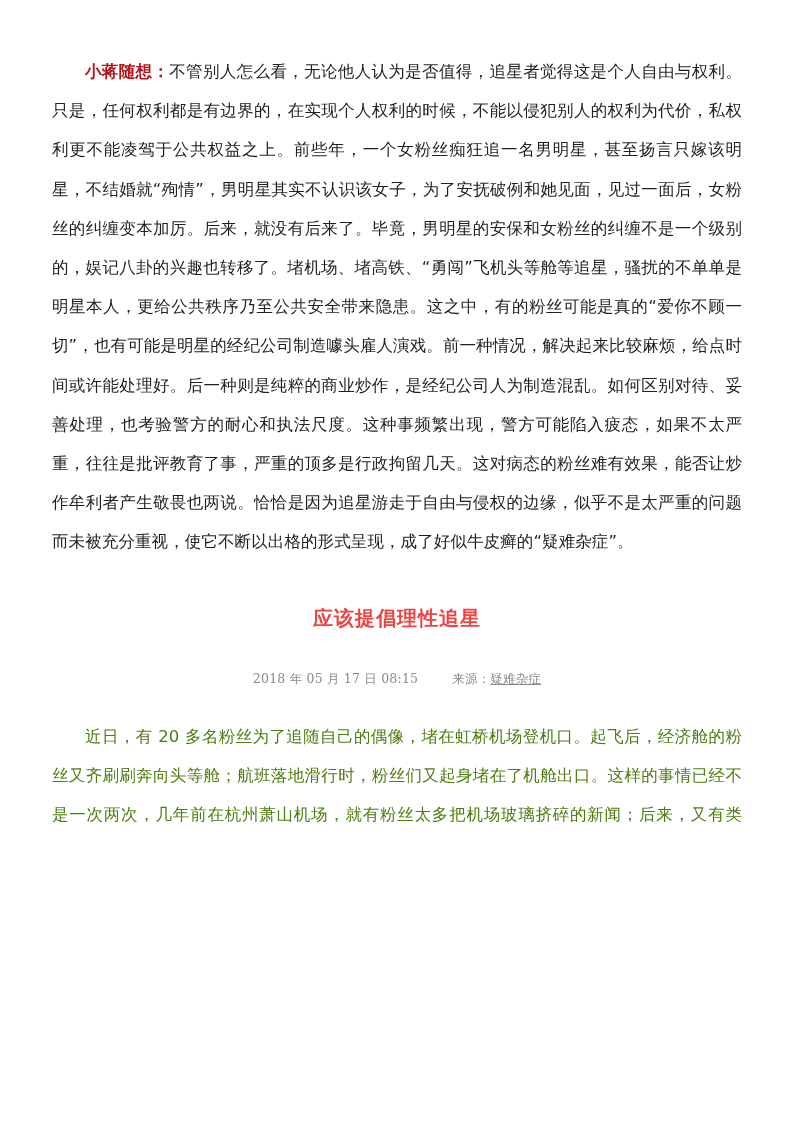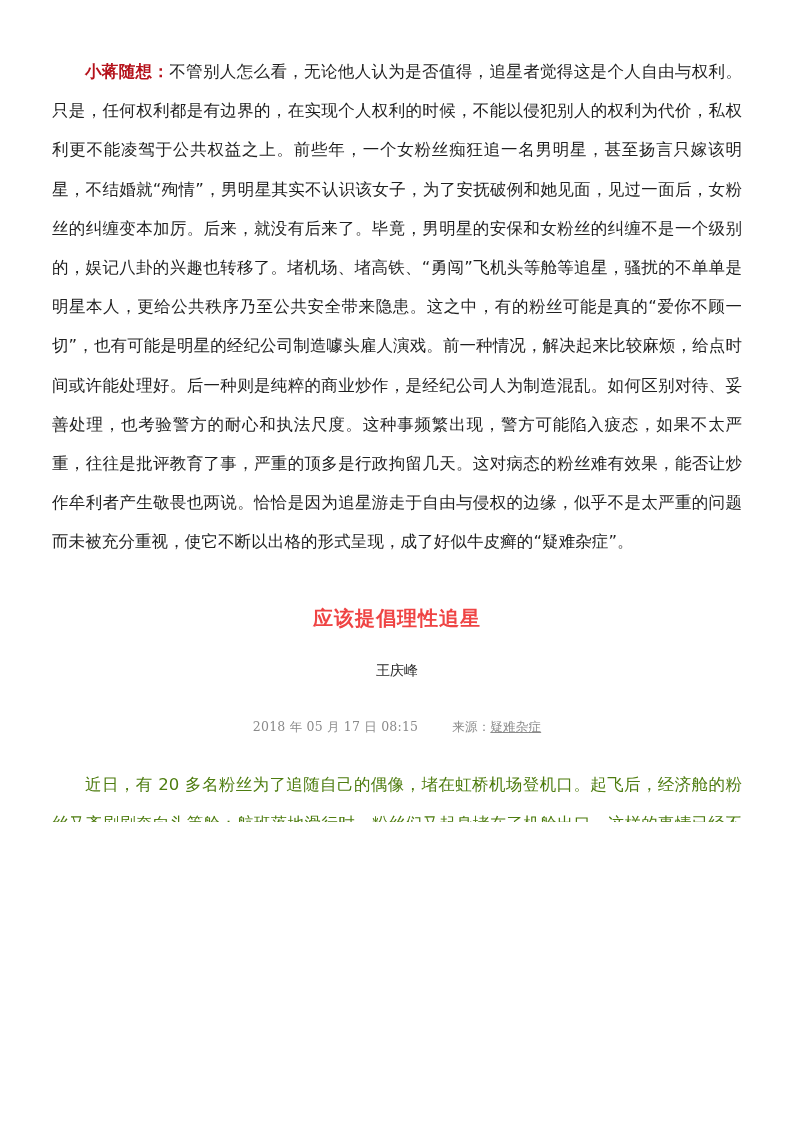--- a/index.html
+++ b/index.html
@@ -122,21 +122,20 @@
 <body>
 
 <div class="page">
 
   <div class="content">
 
     <p class="commentary"><span class="commentary-label">小蒋随想：</span><span>不管别人怎么看，无论他人认为是否值得，追星者觉得这是个人自由与权利。只是，任何权利都是有边界的，在实现个人权利的时候，不能以侵犯别人的权利为代价，私权利更不能凌驾于公共权益之上。前些年，一个女粉丝痴狂追一名男明星，甚至扬言只嫁该明星，不结婚就“殉情”，男明星其实不认识该女子，为了安抚破例和她见面，见过一面后，女粉丝的纠缠变本加厉。后来，就没有后来了。毕竟，男明星的安保和女粉丝的纠缠不是一个级别的，娱记八卦的兴趣也转移了。堵机场、堵高铁、“勇闯”飞机头等舱等追星，骚扰的不单单是明星本人，更给公共秩序乃至公共安全带来隐患。这之中，有的粉丝可能是真的“爱你不顾一切”，也有可能是明星的经纪公司制造噱头雇人演戏。前一种情况，解决起来比较麻烦，给点时间或许能处理好。后一种则是纯粹的商业炒作，是经纪公司人为制造混乱。如何区别对待、妥善处理，也考验警方的耐心和执法尺度。这种事频繁出现，警方可能陷入疲态，如果不太严重，往往是批评教育了事，严重的顶多是行政拘留几天。这对病态的粉丝难有效果，能否让炒作牟利者产生敬畏也两说。恰恰是因为追星游走于自由与侵权的边缘，似乎不是太严重的问题而未被充分重视，使它不断以出格的形式呈现，成了好似牛皮癣的“疑难杂症”。</span></p>
 
     <h1 class="article-title">应该提倡理性追星</h1>
 
-    <div class="article-author">王庆峰</div>
 
     <div class="article-meta">
       <span>2018 年 05 月 17 日 08:15</span><span class="meta-gap"></span><span>来源：</span><span class="source-name">疑难杂症</span>
     </div>
 
     <p class="article-body">近日，有 20 多名粉丝为了追随自己的偶像，堵在虹桥机场登机口。起飞后，经济舱的粉丝又齐刷刷奔向头等舱；航班落地滑行时，粉丝们又起身堵在了机舱出口。这样的事情已经不是一次两次，几年前在杭州萧山机场，就有粉丝太多把机场玻璃挤碎的新闻；后来，又有类似“虹桥一姐”这样蹲点接机的报道。另据媒体报道，2017 年仅北京首都机场 T3 航站楼，有记录的粉丝警情就达 20 起，粉丝规模都在 50 人以上，截至现在，今年有记录的粉丝警情已有 7 起。</p>
 
   </div>
 
   <div class="page-number">11</div>

